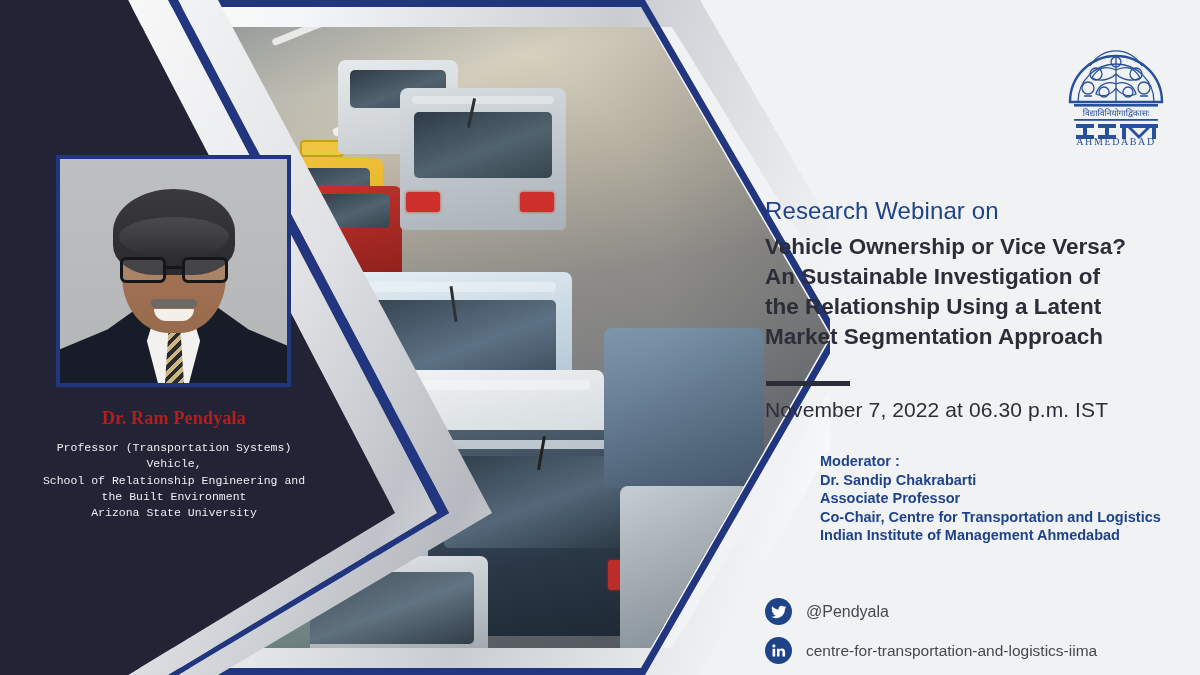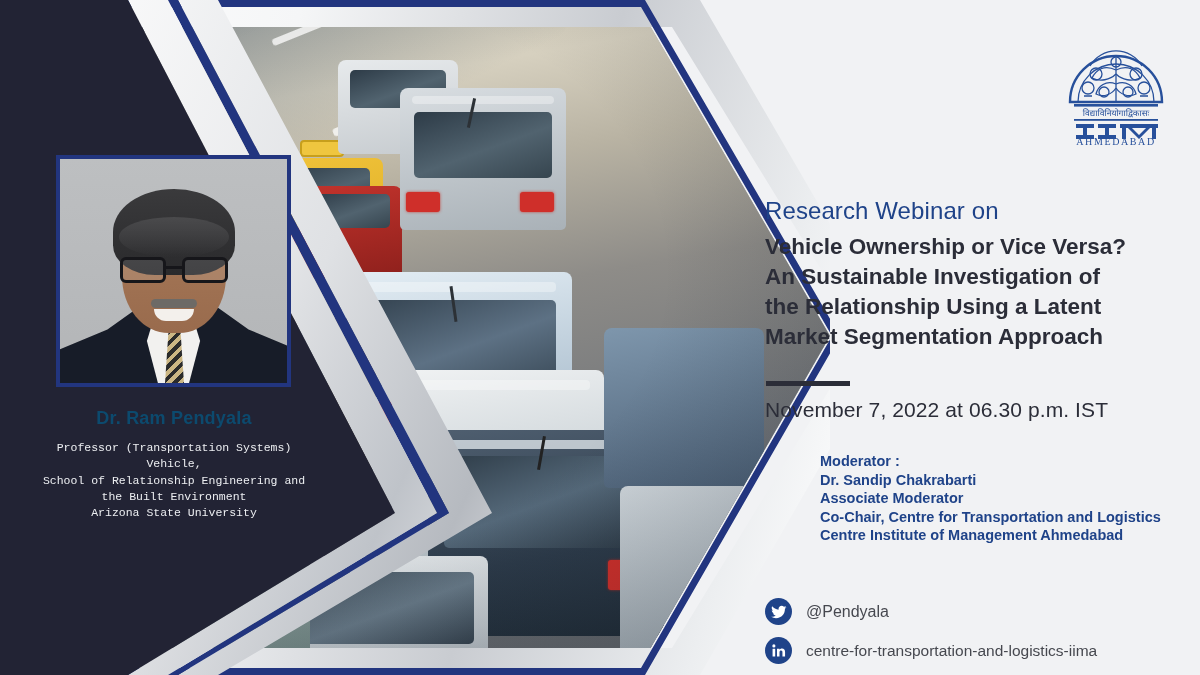--- a/index.html
+++ b/index.html
@@ -137,21 +137,21 @@
   .p-stache{
     position:absolute; left:50%; top:140px; width:46px; height:9px; margin-left:-23px;
     background:#6d6a66; border-radius:6px;
   }
 
   
   .speaker{
     position:absolute; left:0; top:408px; width:348px; text-align:center; z-index:6;
   }
   .speaker-name{
-    font-size:18px; font-weight:bold; color:#0c4a6e; letter-spacing:.2px;
+    font-size:18px; font-weight:bold; color:#b91c1c; letter-spacing:.2px;font-family:Liberation Serif, serif;
   }
   .speaker-meta{
     margin-top:11px; font-size:11.5px; line-height:1.42; color:#eceef1;font-family:Liberation Mono, monospace;
   }
 
   
   .right{ position:absolute; left:762px; top:0; width:438px; height:675px; }
   .logo{
     position:absolute; right:28px; top:36px; width:112px; height:110px;
   }
@@ -356,23 +356,23 @@
       <div>Market Segmentation Approach</div>
     </div>
 
     <div class="rule"></div>
 
     <div class="date">November 7, 2022 at 06.30 p.m. IST</div>
 
     <div class="moderator">
       <div>Moderator :</div>
       <div>Dr. Sandip Chakrabarti</div>
-      <div>Associate Moderator</div>
+      <div>Associate Professor</div>
       <div>Co-Chair, Centre for Transportation and Logistics</div>
-      <div>Centre Institute of Management Ahmedabad</div>
+      <div>Indian Institute of Management Ahmedabad</div>
     </div>
 
     <div class="socials">
       <div class="srow">
         <span class="sicon">
           <svg width="16" height="16" viewBox="0 0 24 24" fill="#ffffff">
             <path d="M23 4.9c-.8.4-1.7.6-2.6.8 1-.6 1.7-1.5 2-2.6-.9.5-1.9.9-3 1.1-.9-.9-2.1-1.5-3.4-1.5-2.6 0-4.7 2.1-4.7 4.7 0 .4 0 .7.1 1.1C7.5 8.3 4 6.4 1.7 3.5c-.4.7-.6 1.5-.6 2.4 0 1.6.8 3.1 2.1 3.9-.8 0-1.5-.2-2.1-.6v.1c0 2.3 1.6 4.2 3.8 4.6-.4.1-.8.2-1.2.2-.3 0-.6 0-.9-.1.6 1.9 2.3 3.2 4.4 3.3-1.6 1.3-3.6 2-5.8 2-.4 0-.8 0-1.1-.1 2.1 1.3 4.6 2.1 7.2 2.1 8.7 0 13.4-7.2 13.4-13.4v-.6c.9-.7 1.7-1.5 2.3-2.4z"></path>
           </svg>
         </span>
         <span class="stext">@Pendyala</span>

